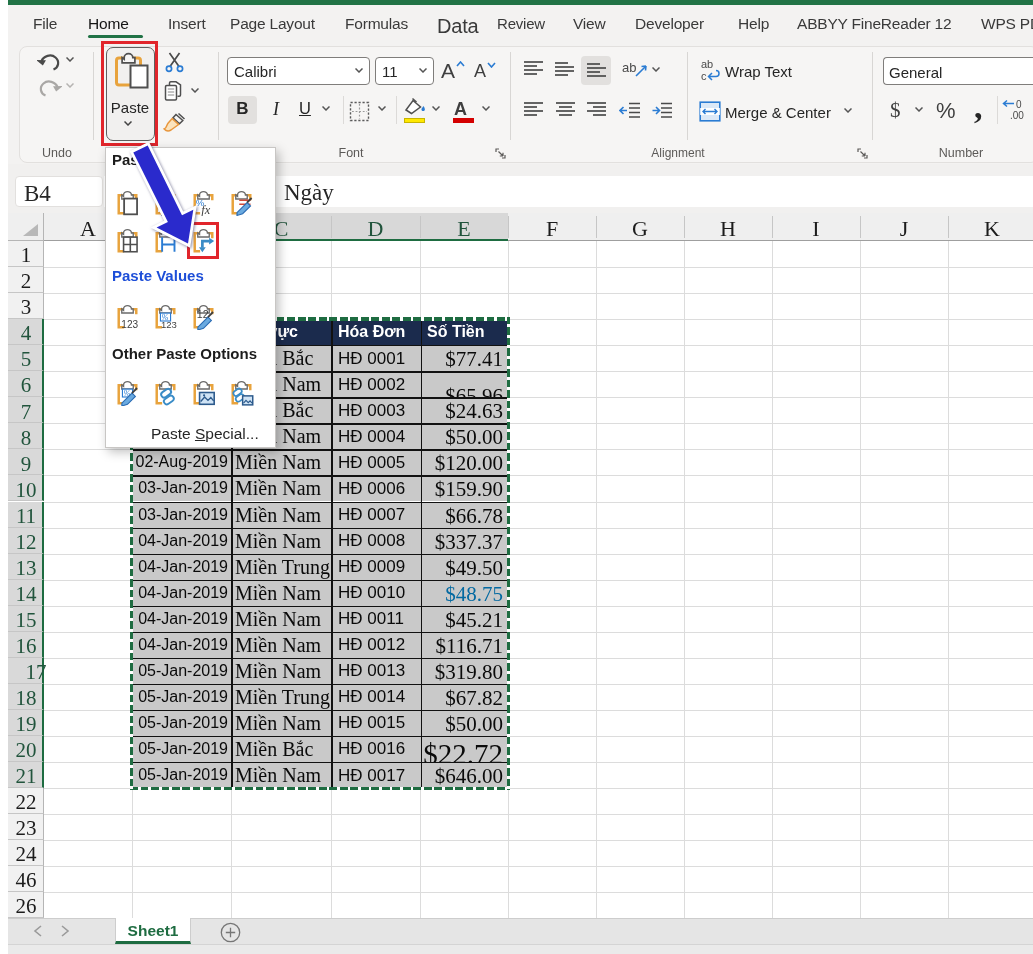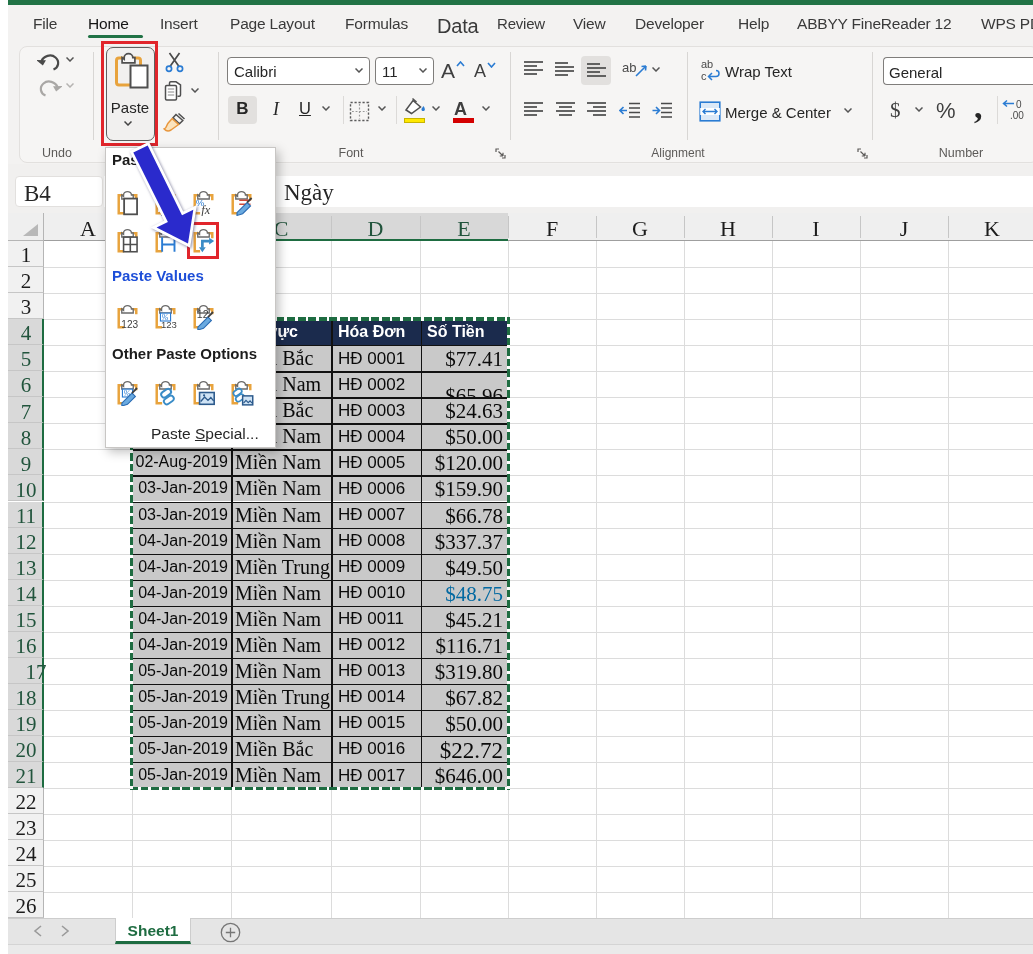--- a/index.html
+++ b/index.html
@@ -4,21 +4,21 @@
 body{width:1033px;height:954px;position:relative;background:#fff;overflow:hidden;
  font-family:"Liberation Sans",sans-serif;}
 .a{position:absolute;}
 .ser{font-family:"Liberation Serif",serif;}
 
 </style></head><body>
 <div class="a" style="left:8px;top:0px;width:1025px;height:4.5px;background:#217346;"></div>
 <div class="a" style="left:8px;top:4.5px;width:1025px;height:37.5px;background:#f3f2f1;"></div>
 <div class="a" style="left:33px;top:15px;white-space:nowrap;font-size:15.5px;color:#3a3a3a;letter-spacing:-0.2px;">File</div>
 <div class="a" style="left:88px;top:15px;white-space:nowrap;font-size:15.5px;color:#3a3a3a;letter-spacing:-0.2px;font-weight:500;color:#141414;">Home</div>
-<div class="a" style="left:160px;top:15px;white-space:nowrap;font-size:15.5px;color:#3a3a3a;letter-spacing:-0.2px;">Insert</div>
+<div class="a" style="left:168px;top:15px;white-space:nowrap;font-size:15.5px;color:#3a3a3a;letter-spacing:-0.2px;">Insert</div>
 <div class="a" style="left:230px;top:15px;white-space:nowrap;font-size:15.5px;color:#3a3a3a;letter-spacing:-0.2px;">Page Layout</div>
 <div class="a" style="left:345px;top:15px;white-space:nowrap;font-size:15.5px;color:#3a3a3a;letter-spacing:-0.2px;">Formulas</div>
 <div class="a" style="left:437px;top:15px;white-space:nowrap;font-size:20px;color:#3a3a3a;letter-spacing:-0.2px;">Data</div>
 <div class="a" style="left:497px;top:15px;white-space:nowrap;font-size:15px;color:#3a3a3a;letter-spacing:-0.2px;">Review</div>
 <div class="a" style="left:573px;top:15px;white-space:nowrap;font-size:15.5px;color:#3a3a3a;letter-spacing:-0.2px;">View</div>
 <div class="a" style="left:635px;top:15px;white-space:nowrap;font-size:15.5px;color:#3a3a3a;letter-spacing:-0.2px;">Developer</div>
 <div class="a" style="left:738px;top:15px;white-space:nowrap;font-size:15.5px;color:#3a3a3a;letter-spacing:-0.2px;">Help</div>
 <div class="a" style="left:797px;top:15px;white-space:nowrap;font-size:15.5px;color:#3a3a3a;letter-spacing:-0.2px;">ABBYY FineReader 12</div>
 <div class="a" style="left:981px;top:15px;white-space:nowrap;font-size:15.5px;color:#3a3a3a;letter-spacing:-0.2px;">WPS PD</div>
 <div class="a" style="left:88px;top:34.5px;width:55px;height:3.5px;background:#217346;border-radius:2px;"></div>
@@ -287,21 +287,21 @@
 <div class="a ser" style="left:26px;top:738.1500000000001px;white-space:nowrap;font-size:21px;color:#21543C;transform:translateX(-50%);">20</div>
 <div class="a" style="left:8px;top:762.0px;width:36px;height:26.05px;background:#D9D9D9;border-right:2.5px solid #1E6C41;border-bottom:1px solid #c6c6c6;box-sizing:border-box;"></div>
 <div class="a ser" style="left:26px;top:764.2px;white-space:nowrap;font-size:21px;color:#21543C;transform:translateX(-50%);">21</div>
 <div class="a" style="left:8px;top:788.0500000000001px;width:36px;height:26.05px;background:#F1F1F1;border-right:1px solid #b5b5b5;border-bottom:1px solid #c6c6c6;box-sizing:border-box;"></div>
 <div class="a ser" style="left:26px;top:790.2500000000001px;white-space:nowrap;font-size:21px;color:#1c1c1c;transform:translateX(-50%);">22</div>
 <div class="a" style="left:8px;top:814.1px;width:36px;height:26.05px;background:#F1F1F1;border-right:1px solid #b5b5b5;border-bottom:1px solid #c6c6c6;box-sizing:border-box;"></div>
 <div class="a ser" style="left:26px;top:816.3000000000001px;white-space:nowrap;font-size:21px;color:#1c1c1c;transform:translateX(-50%);">23</div>
 <div class="a" style="left:8px;top:840.15px;width:36px;height:26.05px;background:#F1F1F1;border-right:1px solid #b5b5b5;border-bottom:1px solid #c6c6c6;box-sizing:border-box;"></div>
 <div class="a ser" style="left:26px;top:842.35px;white-space:nowrap;font-size:21px;color:#1c1c1c;transform:translateX(-50%);">24</div>
 <div class="a" style="left:8px;top:866.2px;width:36px;height:26.05px;background:#F1F1F1;border-right:1px solid #b5b5b5;border-bottom:1px solid #c6c6c6;box-sizing:border-box;"></div>
-<div class="a ser" style="left:26px;top:868.4000000000001px;white-space:nowrap;font-size:21px;color:#1c1c1c;transform:translateX(-50%);">25</div>
+<div class="a ser" style="left:26px;top:868.4000000000001px;white-space:nowrap;font-size:21px;color:#1c1c1c;transform:translateX(-50%);">46</div>
 <div class="a" style="left:8px;top:892.25px;width:36px;height:26.05px;background:#F1F1F1;border-right:1px solid #b5b5b5;border-bottom:1px solid #c6c6c6;box-sizing:border-box;"></div>
 <div class="a ser" style="left:26px;top:894.45px;white-space:nowrap;font-size:21px;color:#1c1c1c;transform:translateX(-50%);">26</div>
 <div class="a" style="left:132px;top:241px;width:1px;height:677.3px;background:#DCDCDC;"></div>
 <div class="a" style="left:231px;top:241px;width:1px;height:677.3px;background:#DCDCDC;"></div>
 <div class="a" style="left:331px;top:241px;width:1px;height:677.3px;background:#DCDCDC;"></div>
 <div class="a" style="left:420px;top:241px;width:1px;height:677.3px;background:#DCDCDC;"></div>
 <div class="a" style="left:508px;top:241px;width:1px;height:677.3px;background:#DCDCDC;"></div>
 <div class="a" style="left:596px;top:241px;width:1px;height:677.3px;background:#DCDCDC;"></div>
 <div class="a" style="left:684px;top:241px;width:1px;height:677.3px;background:#DCDCDC;"></div>
 <div class="a" style="left:772px;top:241px;width:1px;height:677.3px;background:#DCDCDC;"></div>
@@ -426,21 +426,21 @@
 <div class="a" style="left:132px;top:709.9000000000001px;width:376px;height:1.3px;background:#111;"></div>
 <div class="a" style="left:228px;top:713.9000000000001px;white-space:nowrap;font-size:16px;color:#0a0a0a;transform:translateX(-100%);">05-Jan-2019</div>
 <div class="a ser" style="left:235px;top:711.9000000000001px;white-space:nowrap;font-size:20px;color:#0a0a0a;">Miền Nam</div>
 <div class="a" style="left:338px;top:713.4000000000001px;white-space:nowrap;font-size:17px;color:#0a0a0a;">HĐ 0015</div>
 <div class="a ser" style="left:503px;top:711.9000000000001px;white-space:nowrap;font-size:21px;color:#0a0a0a;transform:translateX(-100%);">$50.00</div>
 <div class="a" style="left:132px;top:735.95px;width:376px;height:26.05px;background:#C9C9C9;"></div>
 <div class="a" style="left:132px;top:735.95px;width:376px;height:1.3px;background:#111;"></div>
 <div class="a" style="left:228px;top:739.95px;white-space:nowrap;font-size:16px;color:#0a0a0a;transform:translateX(-100%);">05-Jan-2019</div>
 <div class="a ser" style="left:235px;top:737.95px;white-space:nowrap;font-size:20px;color:#0a0a0a;">Miền Bắc</div>
 <div class="a" style="left:338px;top:739.45px;white-space:nowrap;font-size:17px;color:#0a0a0a;">HĐ 0016</div>
-<div class="a ser" style="left:503px;top:737.95px;white-space:nowrap;font-size:23px;color:#0a0a0a;transform:translateX(-100%);">$22.72</div>
+<div class="a ser" style="left:503px;top:737.95px;white-space:nowrap;font-size:29px;color:#0a0a0a;transform:translateX(-100%);">$22.72</div>
 <div class="a" style="left:132px;top:762.0px;width:376px;height:26.05px;background:#C9C9C9;"></div>
 <div class="a" style="left:132px;top:762.0px;width:376px;height:1.3px;background:#111;"></div>
 <div class="a" style="left:228px;top:766.0px;white-space:nowrap;font-size:16px;color:#0a0a0a;transform:translateX(-100%);">05-Jan-2019</div>
 <div class="a ser" style="left:235px;top:764.0px;white-space:nowrap;font-size:20px;color:#0a0a0a;">Miền Nam</div>
 <div class="a" style="left:338px;top:765.5px;white-space:nowrap;font-size:17px;color:#0a0a0a;">HĐ 0017</div>
 <div class="a ser" style="left:503px;top:764.0px;white-space:nowrap;font-size:21px;color:#0a0a0a;transform:translateX(-100%);">$646.00</div>
 <div class="a" style="left:231px;top:319.15px;width:1.5px;height:468.9000000000001px;background:#111;"></div>
 <div class="a" style="left:331px;top:319.15px;width:1.5px;height:468.9000000000001px;background:#111;"></div>
 <div class="a" style="left:420.5px;top:319.15px;width:1.5px;height:468.9000000000001px;background:#111;"></div>
 <div class="a" style="left:129.8px;top:316.95px;width:380.5px;height:3.6px;background:repeating-linear-gradient(90deg,#1E6C41 0 7.5px,#fff 7.5px 10.5px);"></div>

